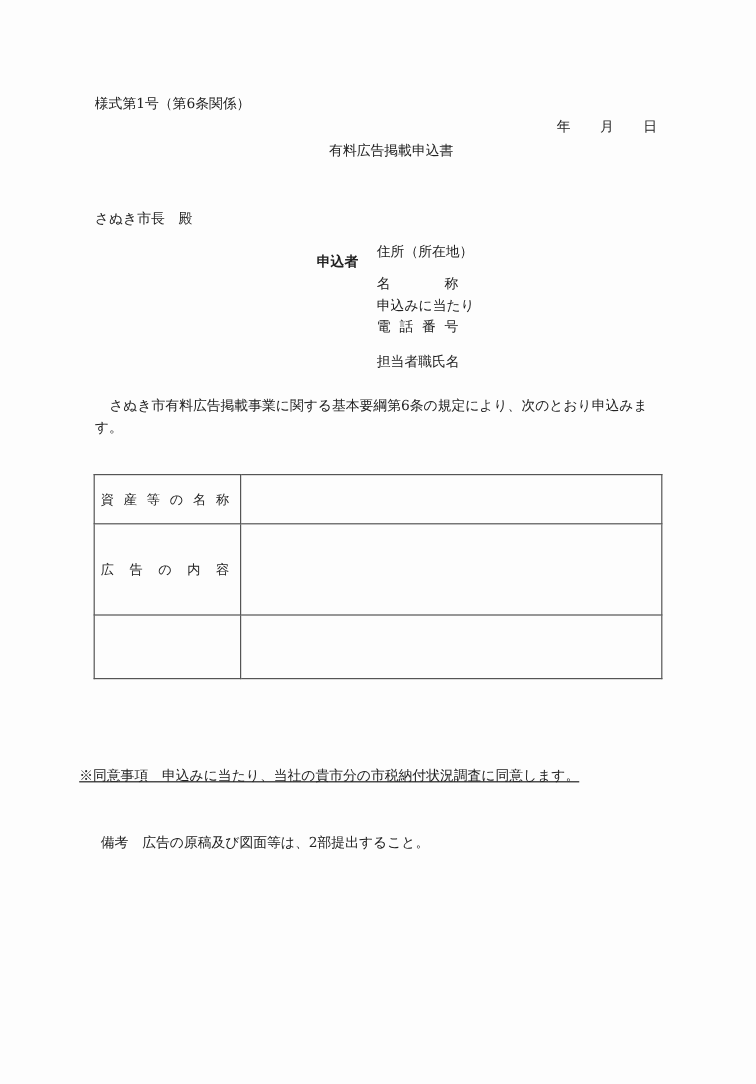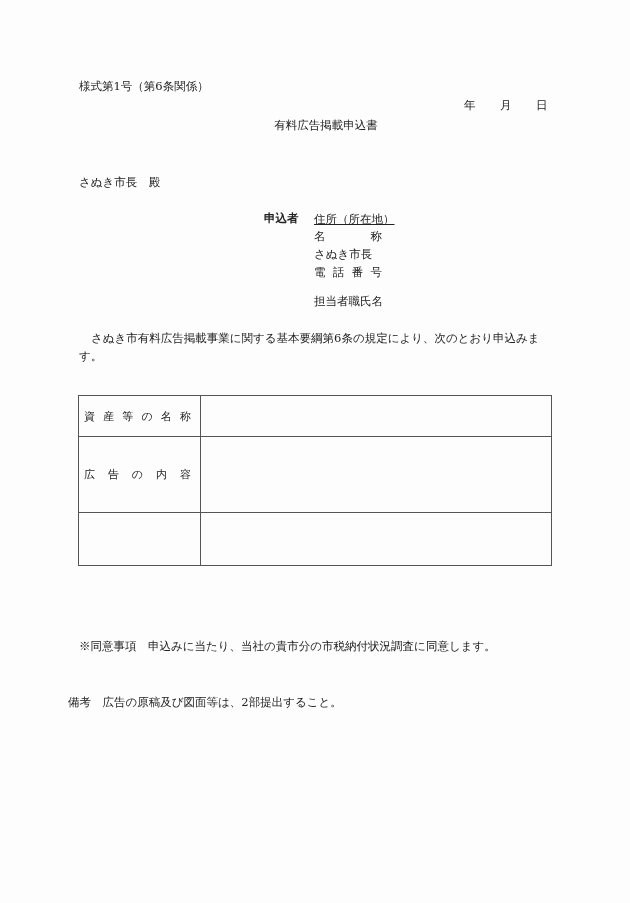--- a/index.html
+++ b/index.html
@@ -7,51 +7,51 @@
          font-family:"DejaVu Serif","Liberation Serif",serif; color:#222; font-size:11.5px; }
   .abs { position:absolute; white-space:nowrap; line-height:1; }
   .form-no { left:79px; top:81px; }
   .date { top:100px; }
   .date-y { left:464px; } .date-m { left:500px; } .date-d { left:536px; }
   .title { left:0; width:630px; text-align:center; top:120px; padding-left:0; }
   .title span { display:inline-block; margin-left:22px; }
   .addressee { left:79px; top:177px; }
   .applicant-label { left:264px; top:213px;font-weight:bold; }
   .app-field { left:314px; }
-  .f0 { top:214px;text-decoration:underline; } .f1 { top:231px; } .f2 { top:249px; } .f3 { top:267px; } .f4 { top:296px; }
+  .f0 { top:204px; } .f1 { top:231px; } .f2 { top:249px; } .f3 { top:267px; } .f4 { top:296px; }
   .spread { display:inline-flex; justify-content:space-between; width:68px; }
   .spread3 { display:inline-flex; justify-content:space-between; width:68px; }
   .body-text { left:79px; top:330px; width:475px; white-space:normal; line-height:17.5px; text-indent:12px; }
   table.form-table { position:absolute; left:78px; top:395px; width:474px; border-collapse:collapse; }
   table.form-table td { border:1.3px solid #555; padding:0; }
   td.label-cell { width:116px; padding-left:5px !important; font-size:11px; }
   .lbl-spread { display:flex; justify-content:space-between; width:107px; }
-  .consent { left:79px; top:641px; }
-  .remarks { left:68px; top:697px; }
+  .consent { left:66px; top:641px;text-decoration:underline; }
+  .remarks { left:84px; top:697px; }
 </style>
 </head>
 <body>
 
 <div class="abs form-no">様式第1号（第6条関係）</div>
 <div class="abs date date-y">年</div>
 <div class="abs date date-m">月</div>
 <div class="abs date date-d">日</div>
 <div class="abs title"><span>有料広告掲載申込書</span></div>
 
 <div class="abs addressee">さぬき市長　殿</div>
 
 <div class="abs applicant-label">申込者</div>
 <div class="abs app-field f0">住所（所在地）</div>
 <div class="abs app-field f1">
   <span class="spread">
       <span>名</span>
       <span>称</span>
     </span>
 </div>
-<div class="abs app-field f2">さぬき市長</div>
+<div class="abs app-field f2">申込みに当たり</div>
 <div class="abs app-field f3">
   <span class="spread3">
       <span>電</span>
       <span>話</span>
       <span>番</span>
       <span>号</span>
     </span>
 </div>
 <div class="abs app-field f4">担当者職氏名</div>
 

